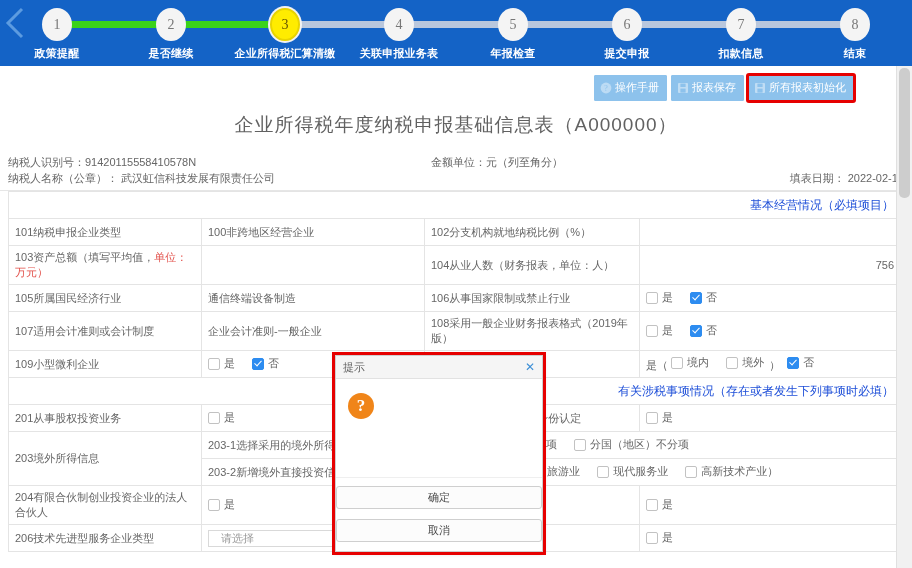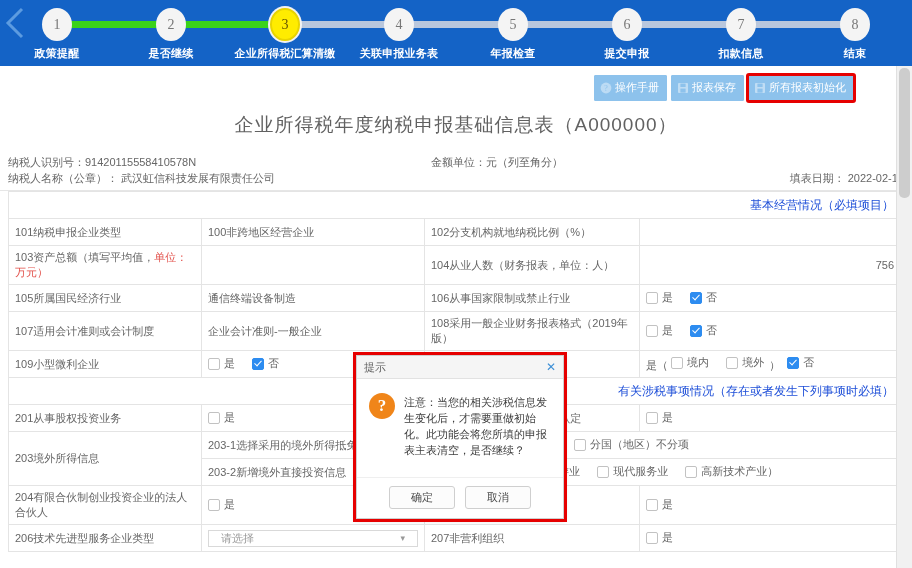--- a/index.html
+++ b/index.html
@@ -231,21 +231,21 @@
     display: flex;
     justify-content: space-between;
     align-items: center;
     box-sizing: border-box;
   }
   .selectbox .caret { font-size: 9px; color: #999; }
 
   
   #modal {
     position: absolute;
-    left: 356px;
+    left: 335px;
     top: 289px;
     width: 206px;
     background: #fff;
     border: 1px solid #cfcfcf;
     outline: 3px solid #e60000;
     box-shadow: 0 1px 5px rgba(0,0,0,0.22);
     z-index: 50;
   }
   #modal .m-head {
     height: 22px;
@@ -289,20 +289,21 @@
     color: #3d3d3d;
     margin-top: 1px;
   }
   #modal .m-foot {
     border-top: 1px solid #efefef;
     padding: 8px 0 9px 0;
     display: flex;
     justify-content: center;
     gap: 10px;
     background: #fff;
+    flex-direction: column;
   }
   #modal .m-btn {
     min-width: 42px;
     padding: 3px 11px;
     background: #fcfcfc;
     border: 1px solid #cfcfcf;
     border-radius: 3px;
     font-size: 11px;
     color: #4a4a4a;
     text-align: center;
@@ -599,21 +600,20 @@
     </tbody>
   </table>
 
   <div id="modal">
     <div class="m-head">
       <span>提示</span>
       <span class="m-close">✕</span>
     </div>
     <div class="m-body">
       <div class="warn-icon">?</div>
-      <div class="m-text">注意：当您的相关涉税信息发生变化后，才需要重做初始化。此功能会将您所填的申报表主表清空，是否继续？</div>
     </div>
     <div class="m-foot">
       <div class="m-btn">确定</div>
       <div class="m-btn">取消</div>
     </div>
   </div>
 
 </div>
 
 <div id="vscroll">

